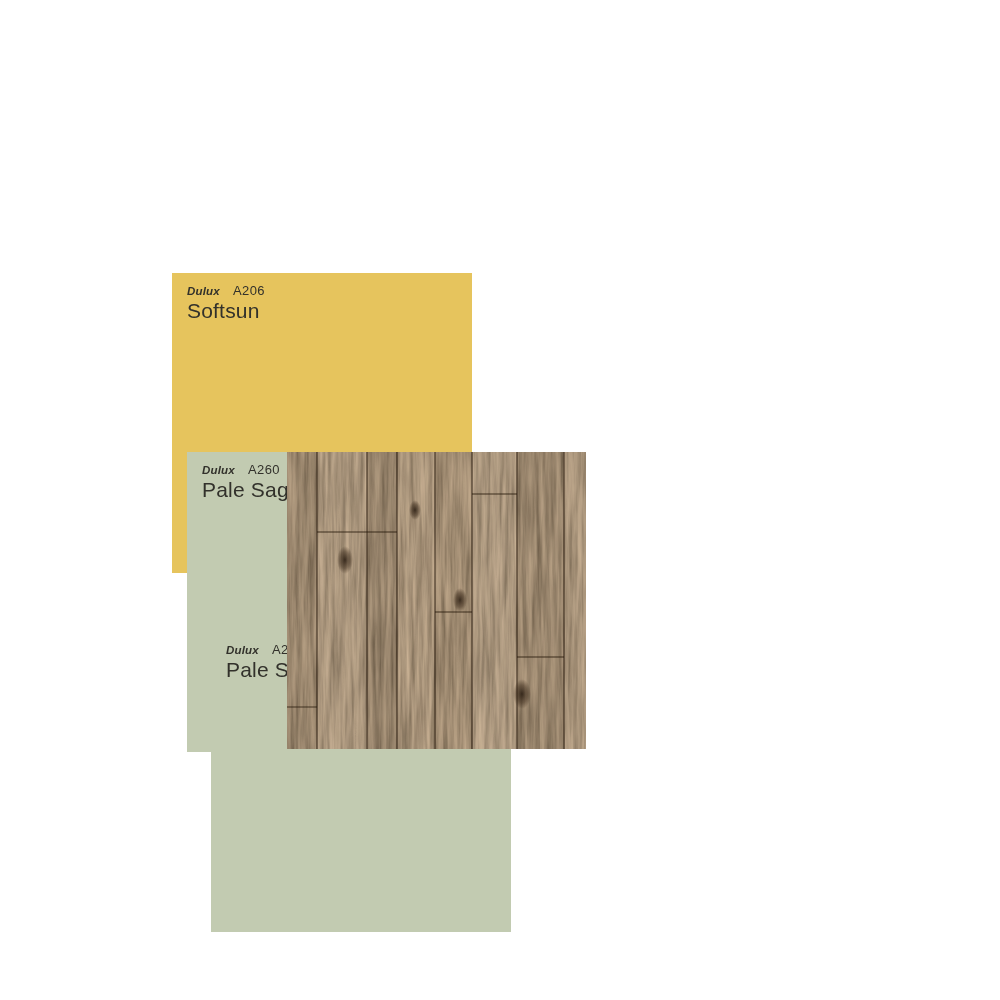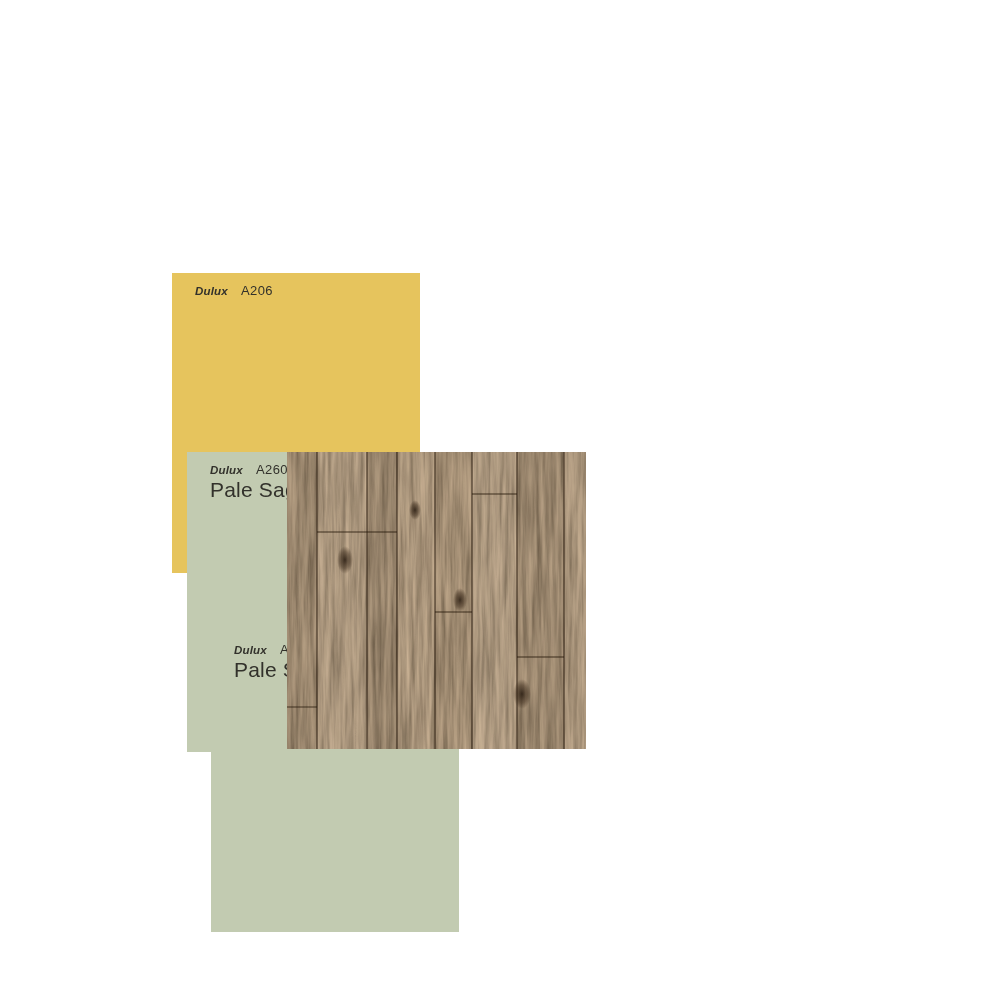--- a/index.html
+++ b/index.html
@@ -7,23 +7,23 @@
     width: 1000px; height: 1000px;
     background: #ffffff;
     font-family: "Liberation Sans", sans-serif;
     position: relative;
     overflow: hidden;
   }
   .board { position: absolute; inset: 0; }
 
   .swatch {
     position: absolute;
-    width: 248px; height: 300px;
+    width: 300px; height: 300px;
     box-sizing: border-box;
-    padding: 10px 23px;
+    padding: 10px 15px;
     color: #32312b;
   }
   #swatch-1 { left: 172px; top: 273px; z-index: 1; }
   #swatch-2 { left: 187px; top: 452px; z-index: 2; }
   #swatch-3 { left: 211px; top: 632px; z-index: 3; }
 
   .brand-row { display: flex; align-items: baseline; gap: 13px; white-space: nowrap; }
   .brand {
     font-size: 11.5px;
     font-weight: bold;
@@ -50,20 +50,21 @@
 </head>
 <body>
 
 <div class="board">
 
   <div class="swatch" id="swatch-1" style="background: rgb(230, 196, 93);">
     <div class="brand-row">
       <span class="brand">Dulux</span>
       <span class="code">A206</span>
     </div>
+    <div class="name">Softsun</div>
   </div>
 
   <div class="swatch" id="swatch-2" style="background: rgb(194, 203, 177);">
     <div class="brand-row">
       <span class="brand">Dulux</span>
       <span class="code">A260</span>
     </div>
     <div class="name">Pale Sage</div>
   </div>
 

